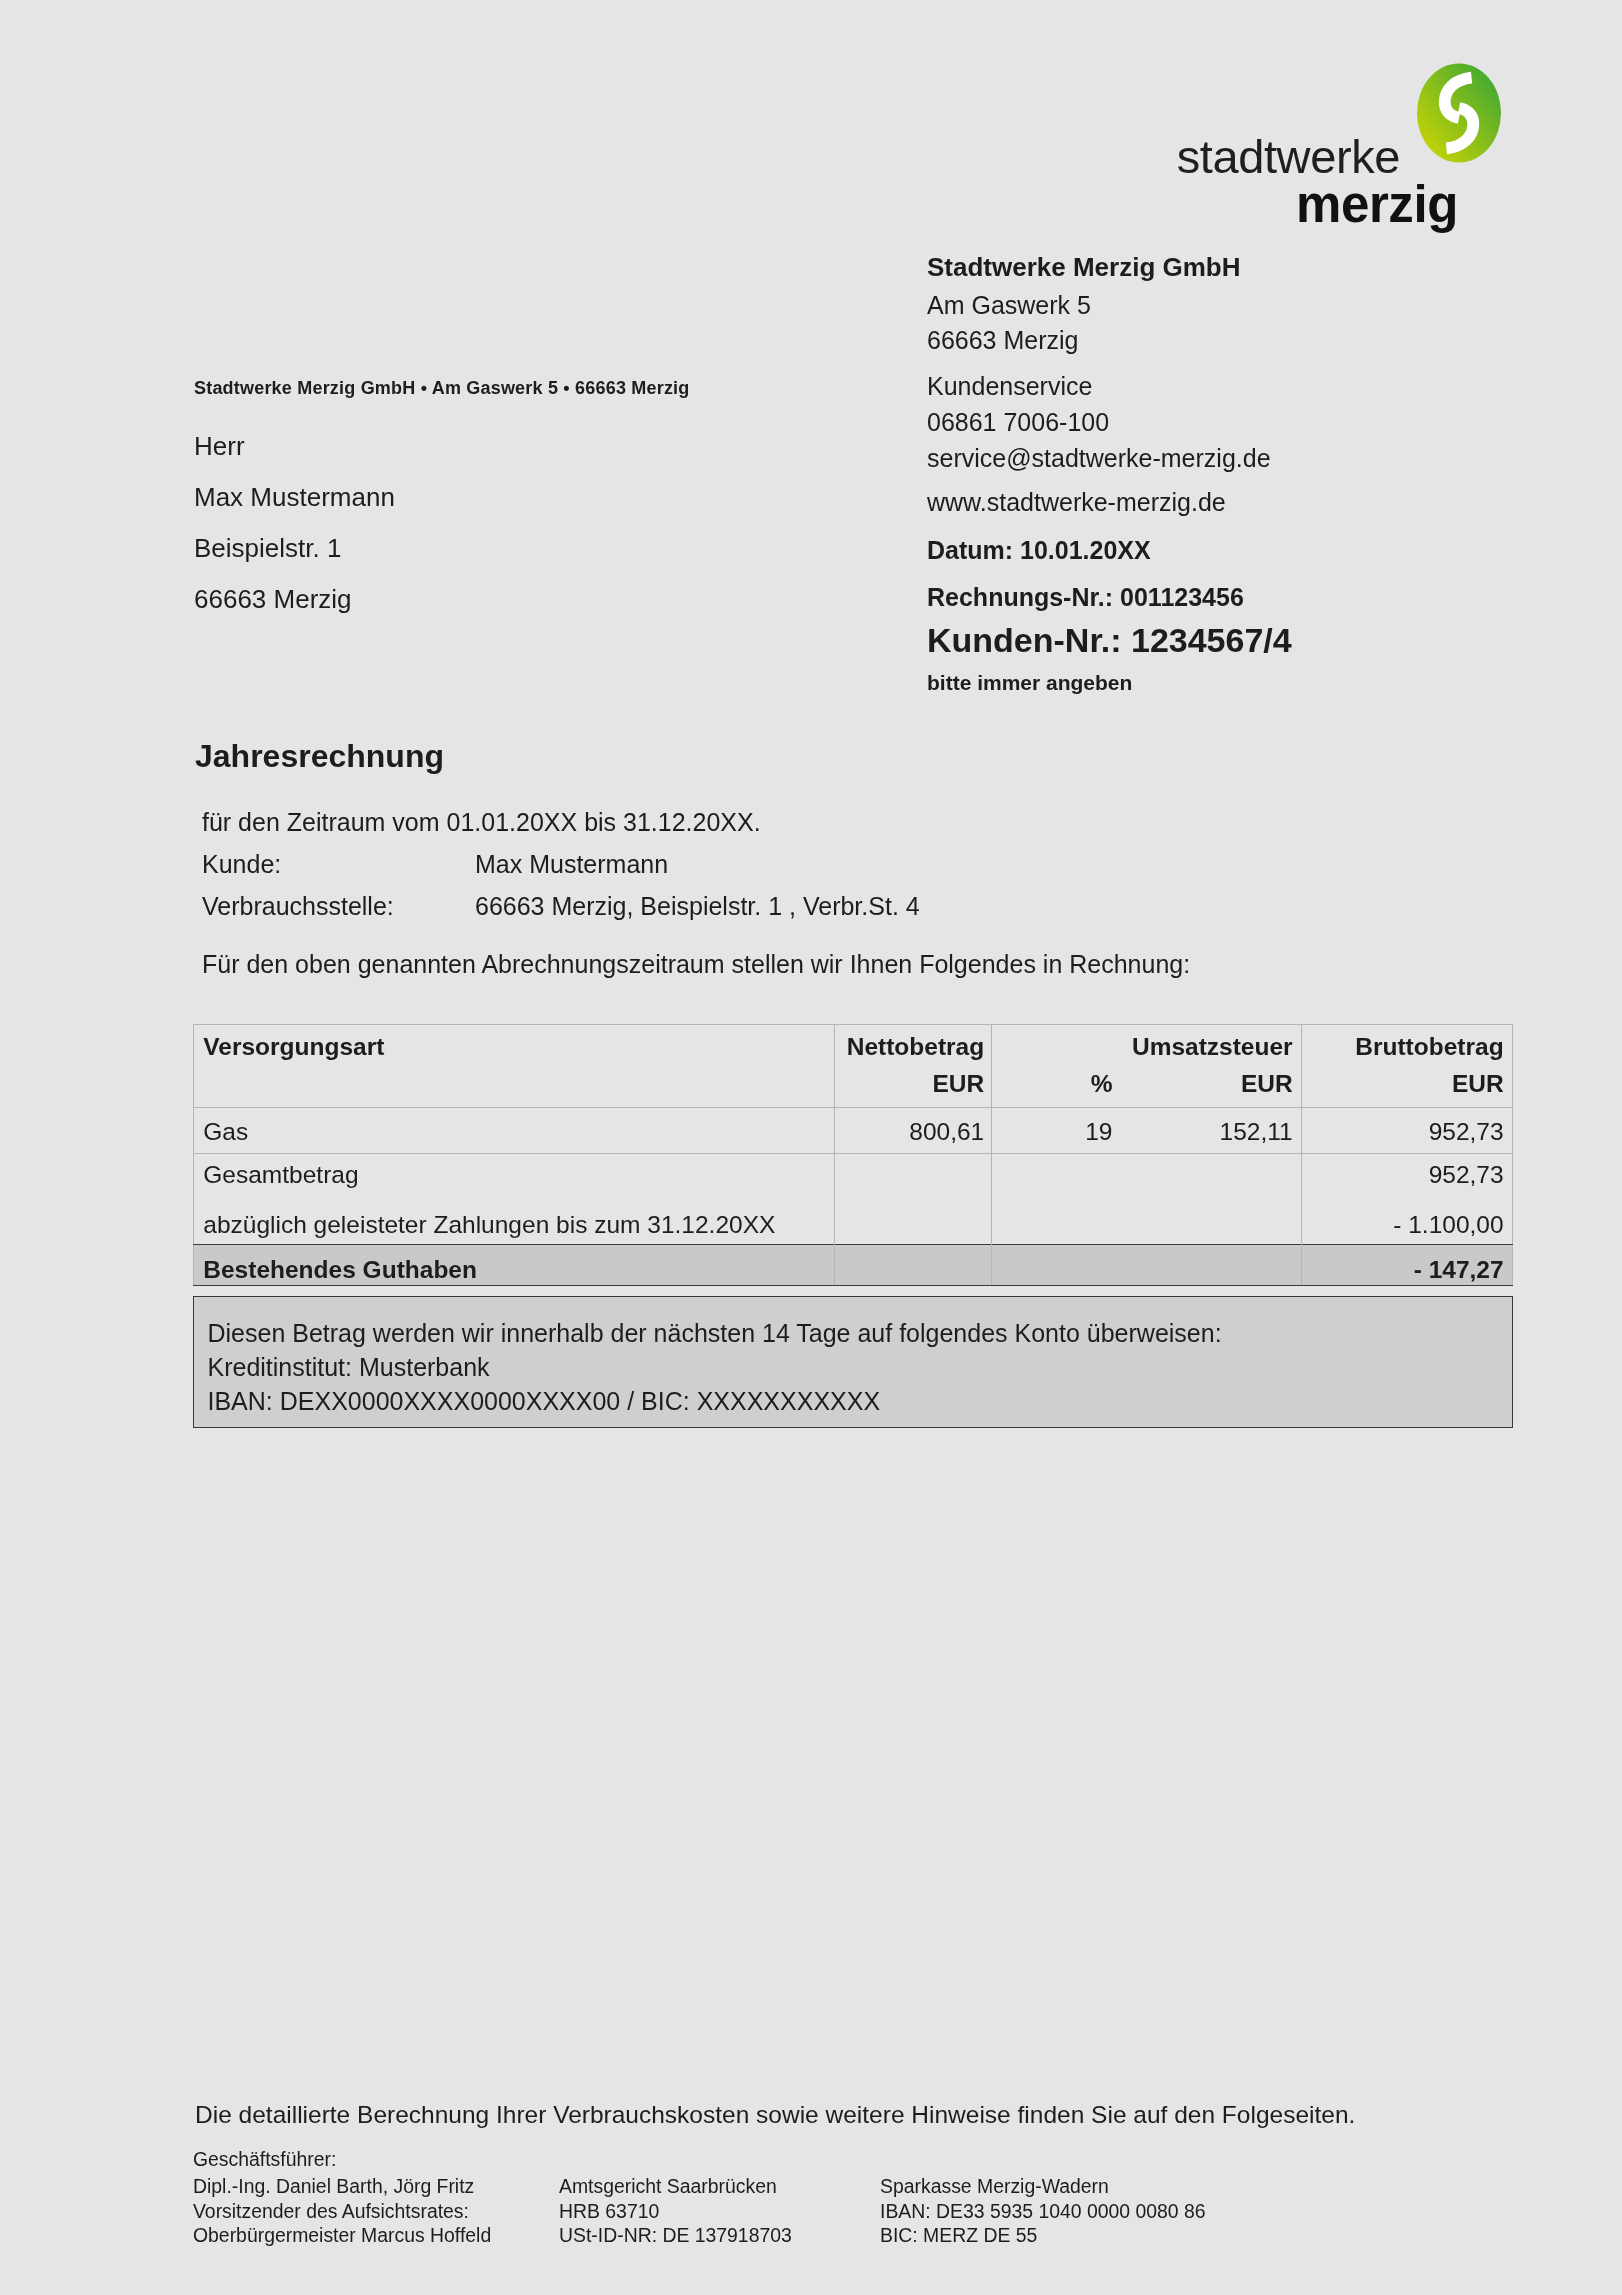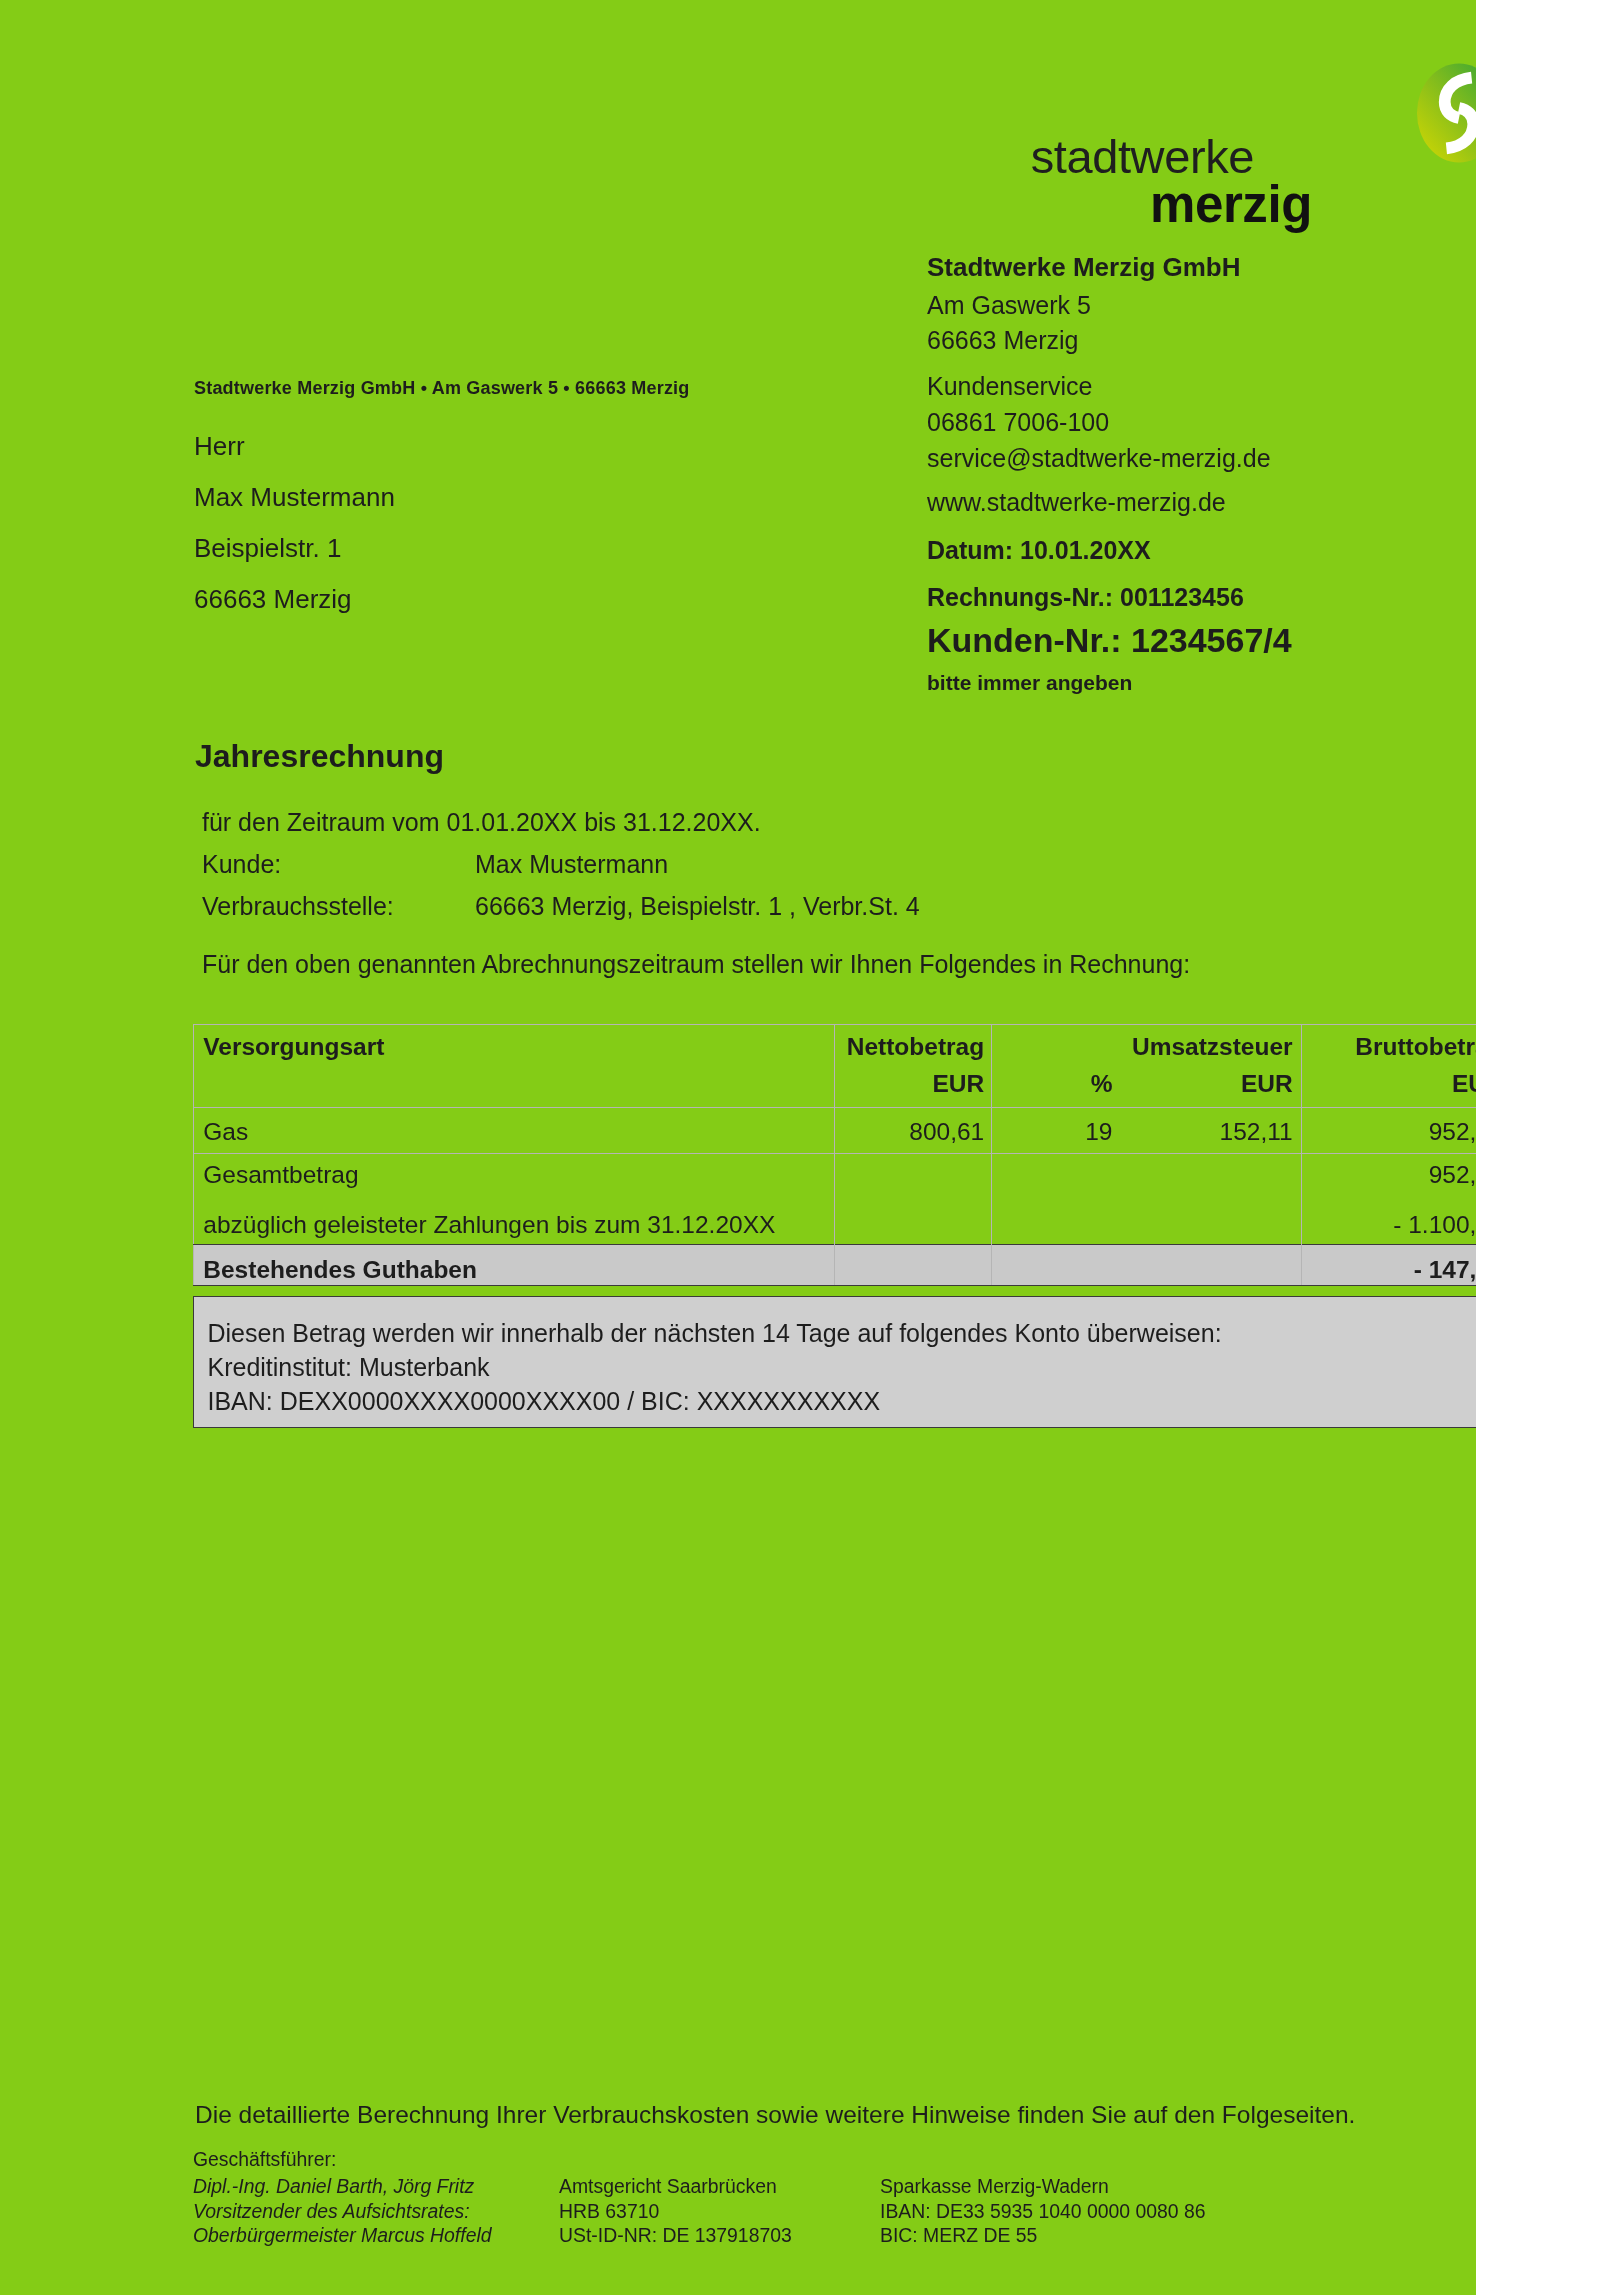--- a/index.html
+++ b/index.html
@@ -1,19 +1,19 @@
 <!DOCTYPE html>
 <html lang="de" style="font-size:13.5px"><head>
 <meta charset="utf-8">
 <title>Jahresrechnung</title>
 <style>
   * { margin:0; padding:0; box-sizing:border-box; }
   html,body { background:#ffffff; }
   body { font-family:"Liberation Sans", sans-serif; color:#1d1d1d; }
-  .page { position:relative; width:1476px; height:2295px; background:#84cc16; overflow:hidden; }
+  .page { position:relative; width:1622px; height:2295px; background:#e5e5e5; overflow:hidden; }
 
   
   .logo-word1 { position:absolute; top:133px; right:222px; font-size:47px; line-height:47px;
                 font-weight:400; letter-spacing:-0.4px; color:#1f1f1f; }
   .logo-word2 { position:absolute; top:179px; right:164px; font-size:51px; line-height:52px;
                 font-weight:700; letter-spacing:-0.4px; color:#111; }
   .logo-mark  { position:absolute; top:63px; left:1417px; width:84px; height:100px; }
 
   
   .pcol { position:absolute; left:927px; font-size:25px; line-height:29px; }
@@ -63,21 +63,21 @@
 
   
   .payout-box { position:absolute; left:193px; top:1296px; width:1320px; height:132px;
                 background:#cfcfcf; border:1.7px solid #3a3a3a; padding:18.6px 17px 0 13.5px;
                 font-size:25px; line-height:34px; }
 
   
   .closing-note { position:absolute; left:195px; top:2101px; font-size:24.5px; }
   .footer-label { position:absolute; left:193px; top:2148px; font-size:19.4px; }
   .fcol { position:absolute; top:2174px; font-size:19.4px; line-height:24.5px; }
-  .fcol1 { left:193px;font-style:italic; }
+  .fcol1 { left:193px; }
   .fcol2 { left:559px; }
   .fcol3 { left:880px; }
 </style>
 </head>
 <body>
 
 <div class="page">
 
   <div class="logo-word1">stadtwerke</div>
   <div class="logo-word2">merzig</div>

